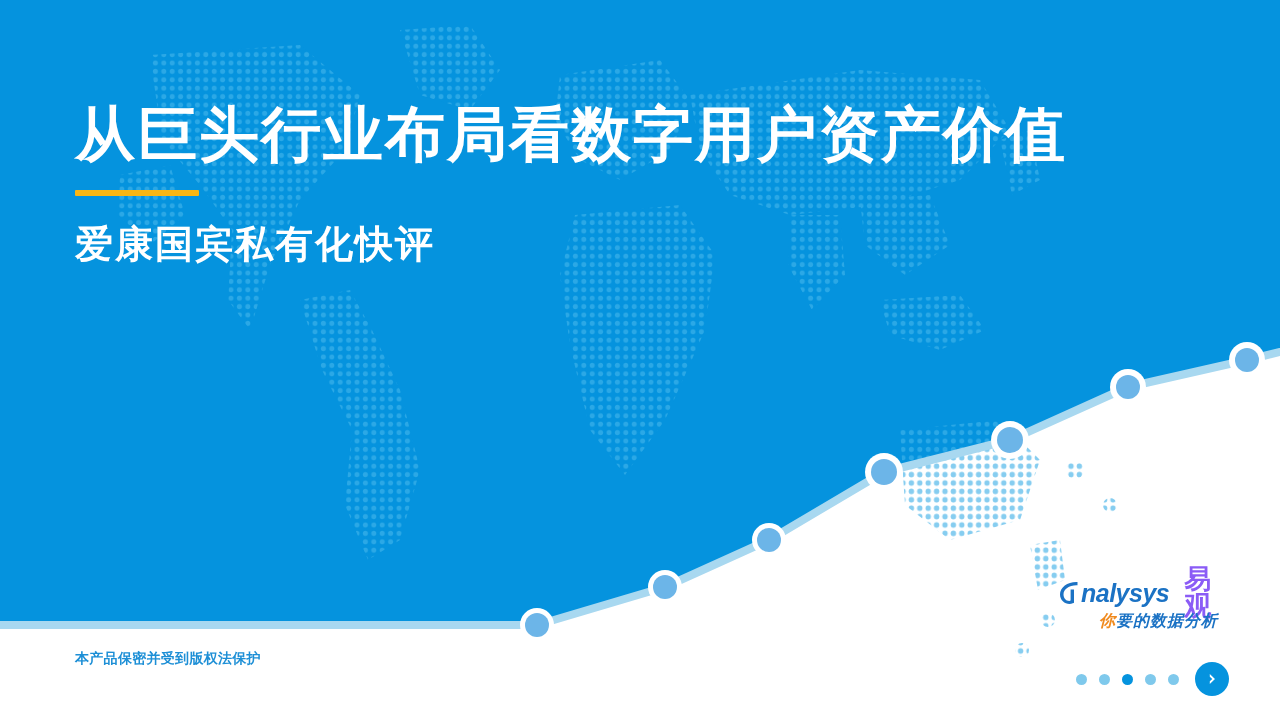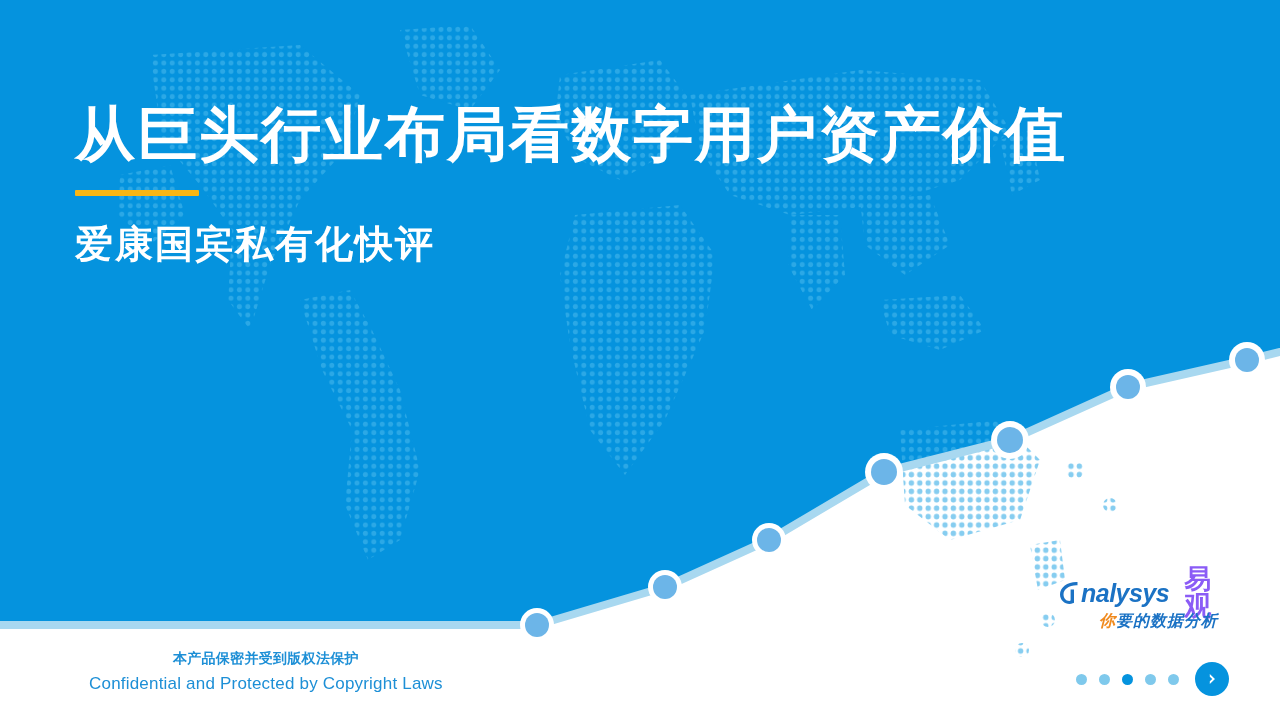--- a/index.html
+++ b/index.html
@@ -81,24 +81,23 @@
     font-size: 38px;
     font-weight: bold;
     letter-spacing: 2px;
     line-height: 1.2;
     white-space: nowrap;
   }
 
   
   .footer-note {
     position: absolute;
-    left: 89px;
+    left: 75px;
     top: 648px;
     color: #1D8FD6;
-    text-align: center;
   }
   .footer-note .cn {
     font-size: 14px;
     font-weight: bold;
     line-height: 1.5;
     letter-spacing: 0.3px;
   }
   .footer-note .en {
     font-size: 17px;
     line-height: 1.5;
@@ -265,21 +264,20 @@
   </svg>
 
   <div class="title-block">
     <h1 class="main-title">从巨头行业布局看数字用户资产价值</h1>
     <div class="title-rule"></div>
     <h2 class="sub-title">爱康国宾私有化快评</h2>
   </div>
 
   <div class="footer-note">
     <div class="cn">本产品保密并受到版权法保护</div>
-    <div class="en">Confidential and Protected by Copyright Laws</div>
   </div>
 
   <div class="logo">
     <div class="logo-row">
       <svg class="logo-mark" width="22" height="26" viewBox="0 0 22 26">
         <path d="M19.5 2 C10 1.5 2 7 2 14.5 C2 20 6.5 24 11.5 24 C14 24 16 22.8 16 22.8 L16 9.5 L12.6 9.5 L12.6 20.6 C12.2 20.8 11.8 20.9 11.3 20.9 C8 20.9 5.5 18 5.5 14.4 C5.5 9 11.5 4.8 19.5 5.2 Z" fill="#1B72C4"></path>
       </svg>
       <span class="logo-word">nalysys</span>
       <span class="logo-cn">易观</span>
     </div>

